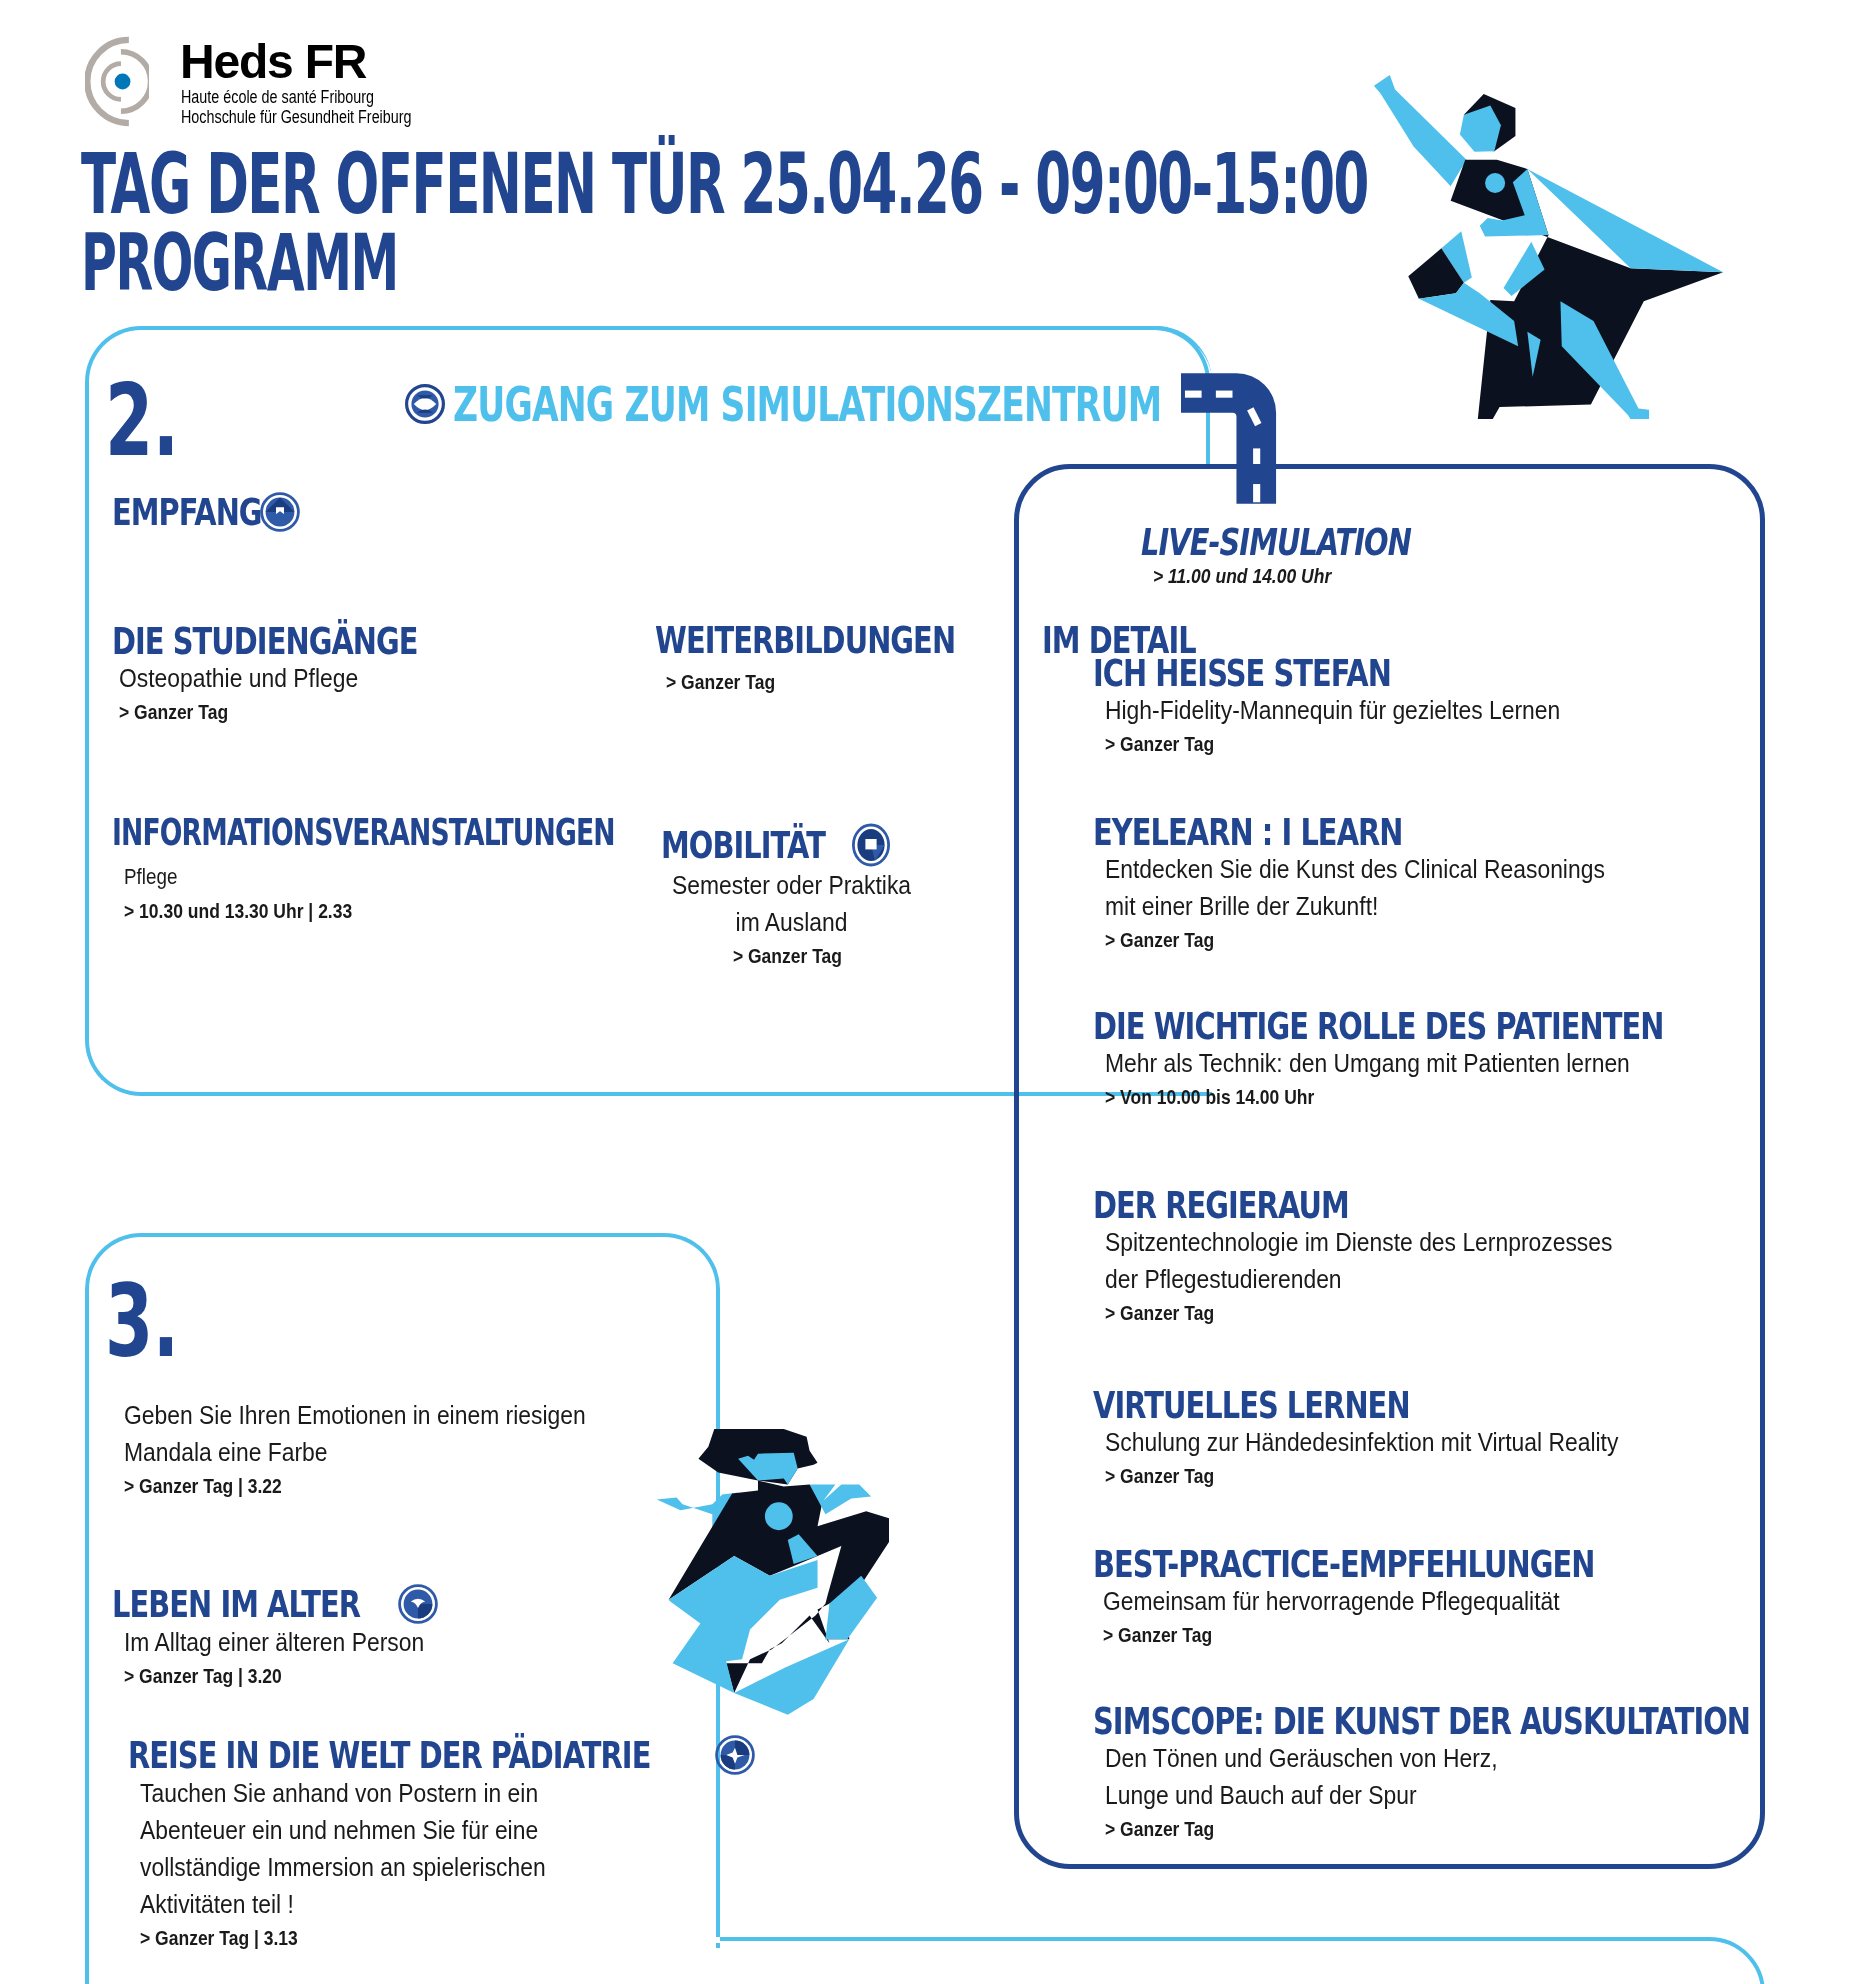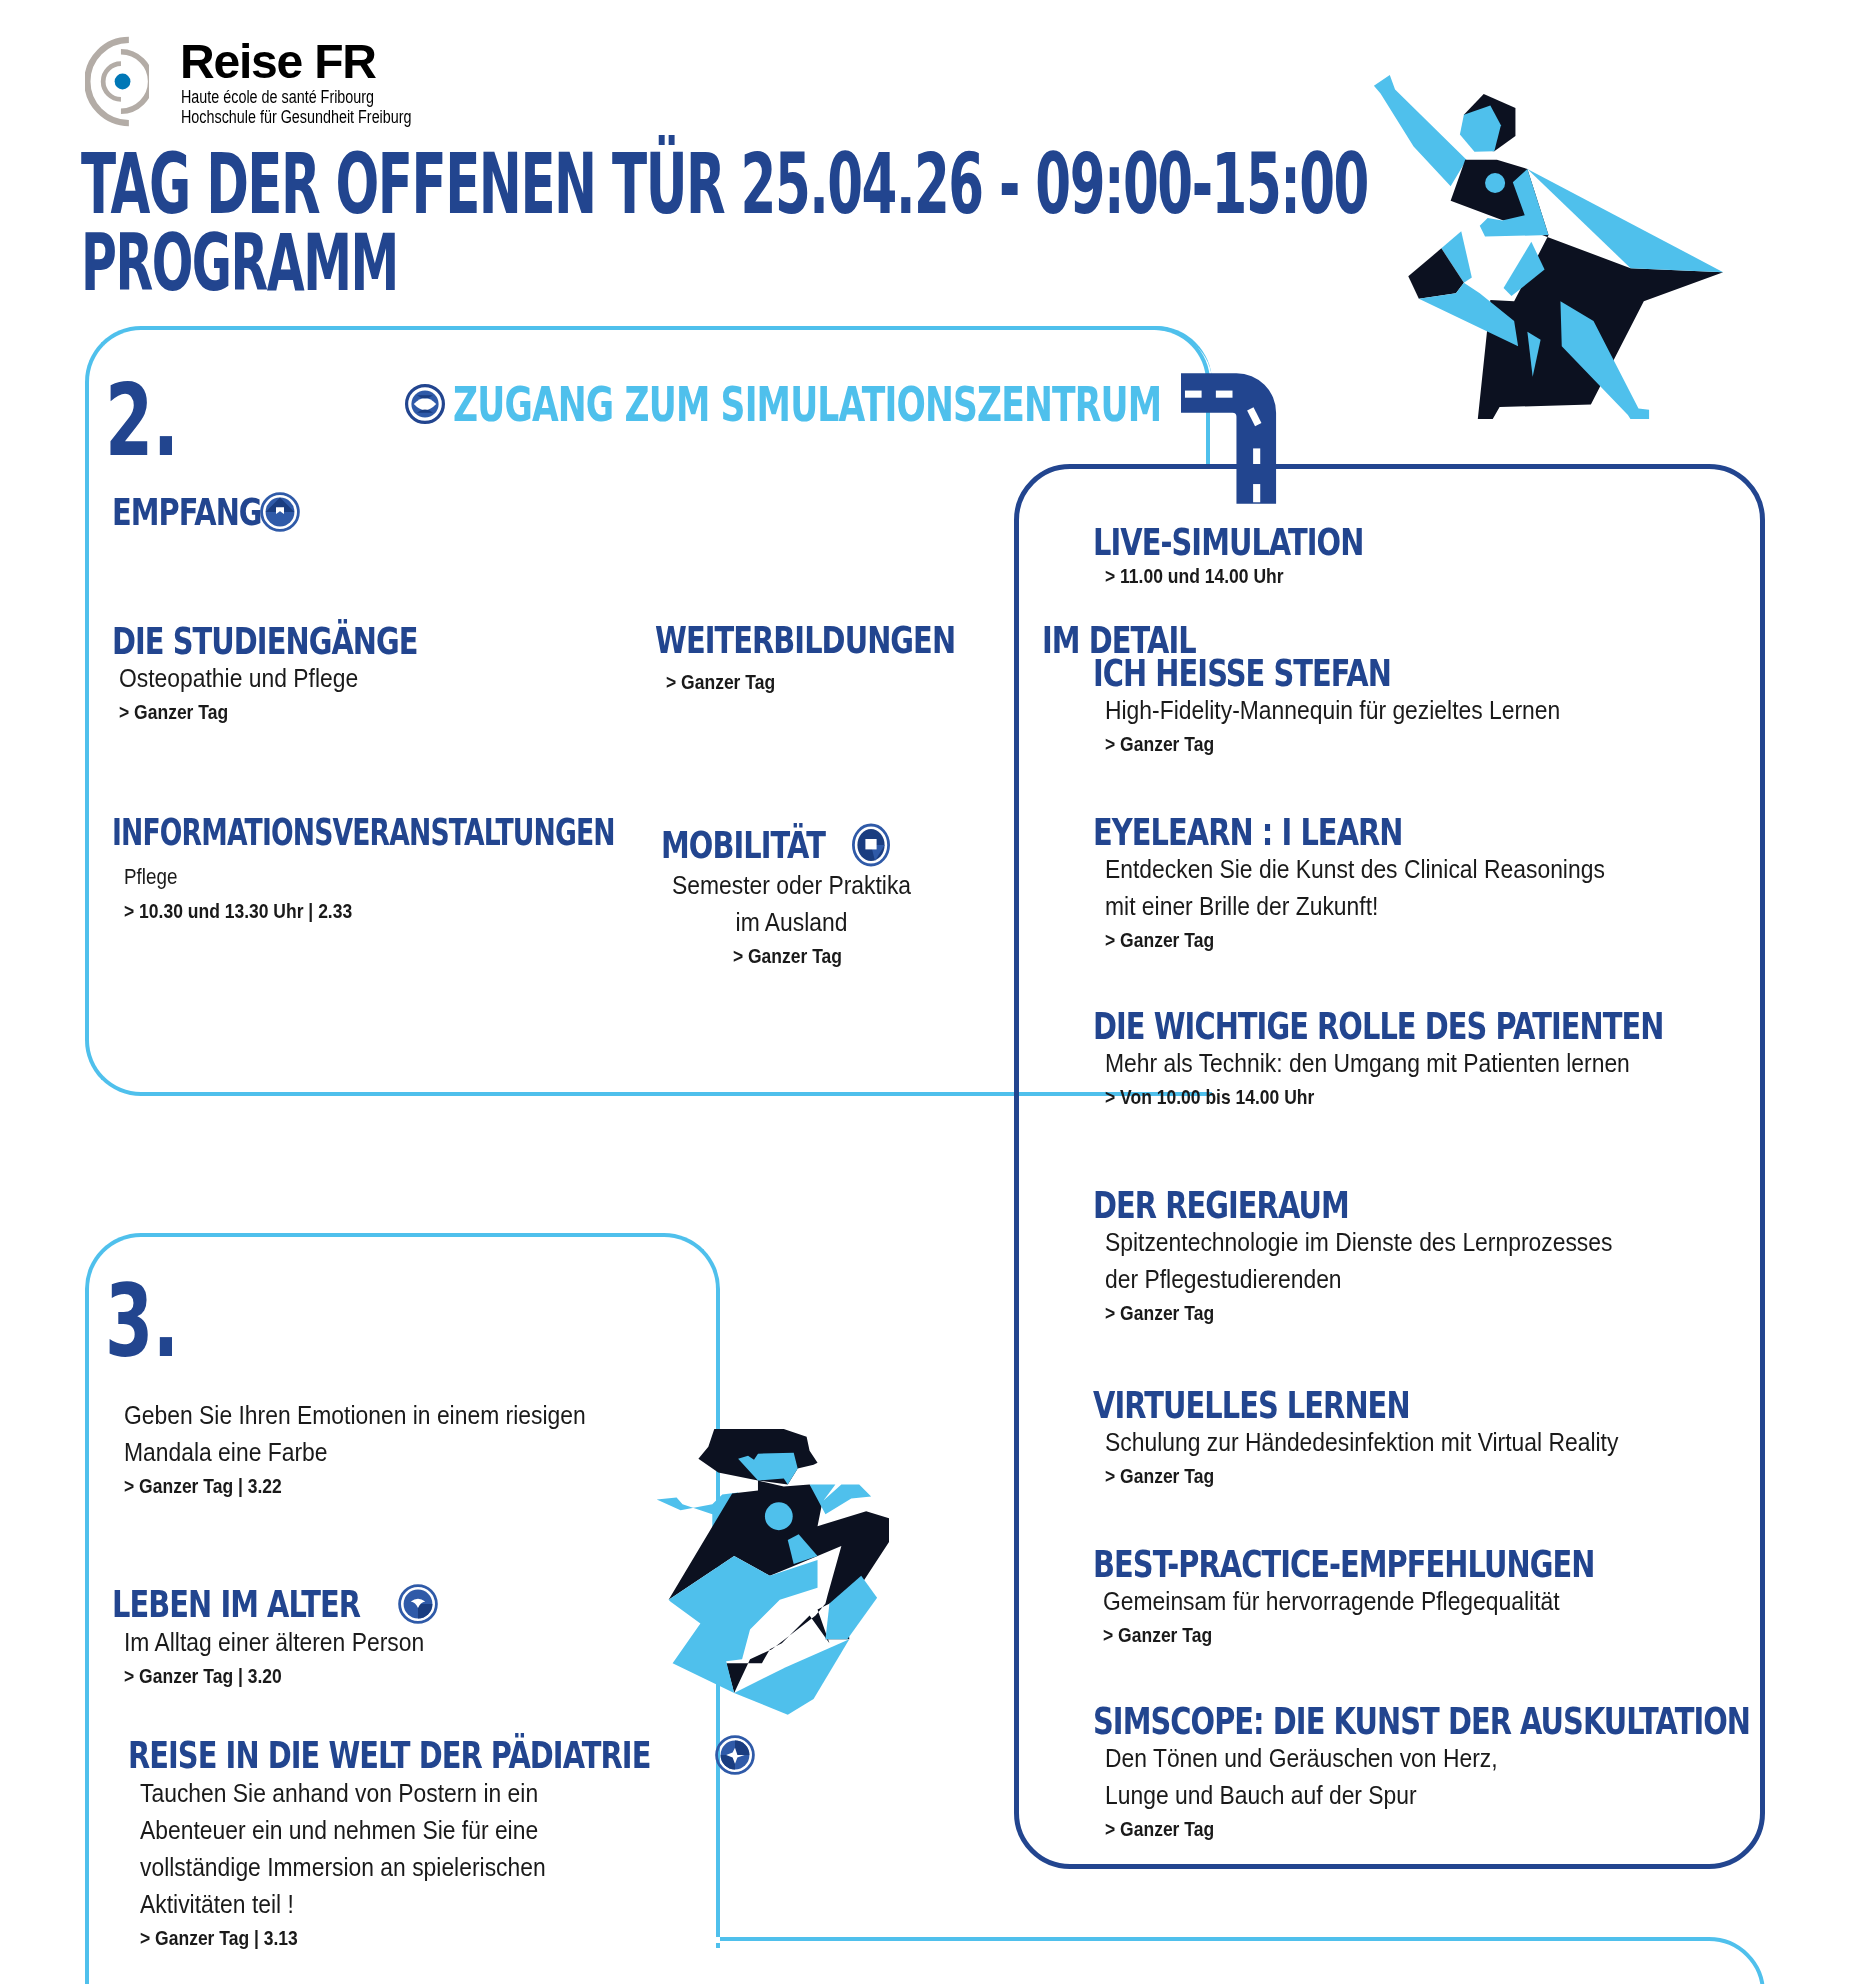--- a/index.html
+++ b/index.html
@@ -17,21 +17,21 @@
 </head>
 <body>
 
 <div class="abs" style="left:85px;top:36px;width:326px;height:91px;">
   <svg width="64" height="91" viewBox="0 0 160 230" style="position:absolute;left:0;top:0;">
     <path d="M110 10 A100 100 0 1 0 110 220" fill="none" stroke="#b3aca6" stroke-width="16"></path>
     <path d="M100 40 A70 70 0 1 1 100 190" fill="none" stroke="#b3aca6" stroke-width="14" transform="translate(-10,0)"></path>
     <path d="M95 70 A40 40 0 1 0 95 160" fill="none" stroke="#b3aca6" stroke-width="12" transform="translate(-5,0)"></path>
     <circle cx="94" cy="115" r="20" fill="#0077b6"></circle>
   </svg>
-  <div style="position:absolute;left:95px;top:0;font-family:'Liberation Sans',sans-serif;font-weight:bold;font-size:48px;line-height:52px;color:#000;letter-spacing:-1.2px;">Reise FR</div>
+  <div style="position:absolute;left:95px;top:0;font-family:'Liberation Sans',sans-serif;font-weight:bold;font-size:48px;line-height:52px;color:#000;letter-spacing:-1.2px;">Heds FR</div>
   <div style="position:absolute;left:96px;top:51px;font-family:'Liberation Sans',sans-serif;font-size:17.5px;line-height:20px;color:#000;transform:scaleX(0.82);transform-origin:left;white-space:nowrap;">Haute école de santé Fribourg</div>
   <div style="position:absolute;left:96px;top:71px;font-family:'Liberation Sans',sans-serif;font-size:17.5px;line-height:20px;color:#000;transform:scaleX(0.82);transform-origin:left;white-space:nowrap;">Hochschule für Gesundheit Freiburg</div>
 </div>
 
 <div class="abs display" style="left:81px;top:141px;font-size:83px;line-height:87px;white-space:nowrap;transform:scaleX(0.62);letter-spacing:-2.4px;">Tag der offenen Tür 25.04.26 - 09:00-15:00</div>
 <div class="abs display" style="left:81px;top:222px;font-size:79px;line-height:83px;white-space:nowrap;transform:scaleX(0.62);letter-spacing:-2.4px;">Programm</div>
 
 <svg class="abs" style="left:1358px;top:38px;" width="389" height="381" viewBox="0 0 980 960">
   <g transform="scale(0.6667)">
     <polygon points="60,180 120,140 140,195 410,460 350,560 210,410 85,210" fill="#4fc0ec"></polygon>
@@ -114,21 +114,21 @@
       <path d="M36 40 H64 V66 H36Z" fill="#fff"></path>
     </svg>
   </div>
   <div class="desc" style="margin-left:11px;">Semester oder Praktika</div>
   <div class="desc" style="margin-left:11px;"> im Ausland</div>
   <div class="meta" style="margin-left:11px;">&gt;  Ganzer Tag</div>
 </div>
 
 <div class="box" style="left:1014px;top:464px;width:751px;height:1405px;border:5.6px solid #22458f;border-radius:56px;background:transparent;"></div>
 
-<div class="item" style="left:1093px;top:524px;">
+<div class="item" style="left:1141px;top:524px;font-style:italic;">
   <div class="h" style="font-size:37px;">Live-Simulation</div>
   <div class="meta" style="margin-left:12px;">&gt;  11.00 und 14.00 Uhr</div>
 </div>
 <div class="item" style="left:1093px;top:655px;">
   <div class="h" style="font-size:37px;">Ich heisse Stefan</div>
   <div class="desc" style="margin-left:12px;">High-Fidelity-Mannequin für gezieltes Lernen</div>
   <div class="meta" style="margin-left:12px;">&gt;  Ganzer Tag</div>
 </div>
 <div class="item" style="left:1093px;top:814px;">
   <div class="h" style="font-size:37px;">Eyelearn : I learn</div>

